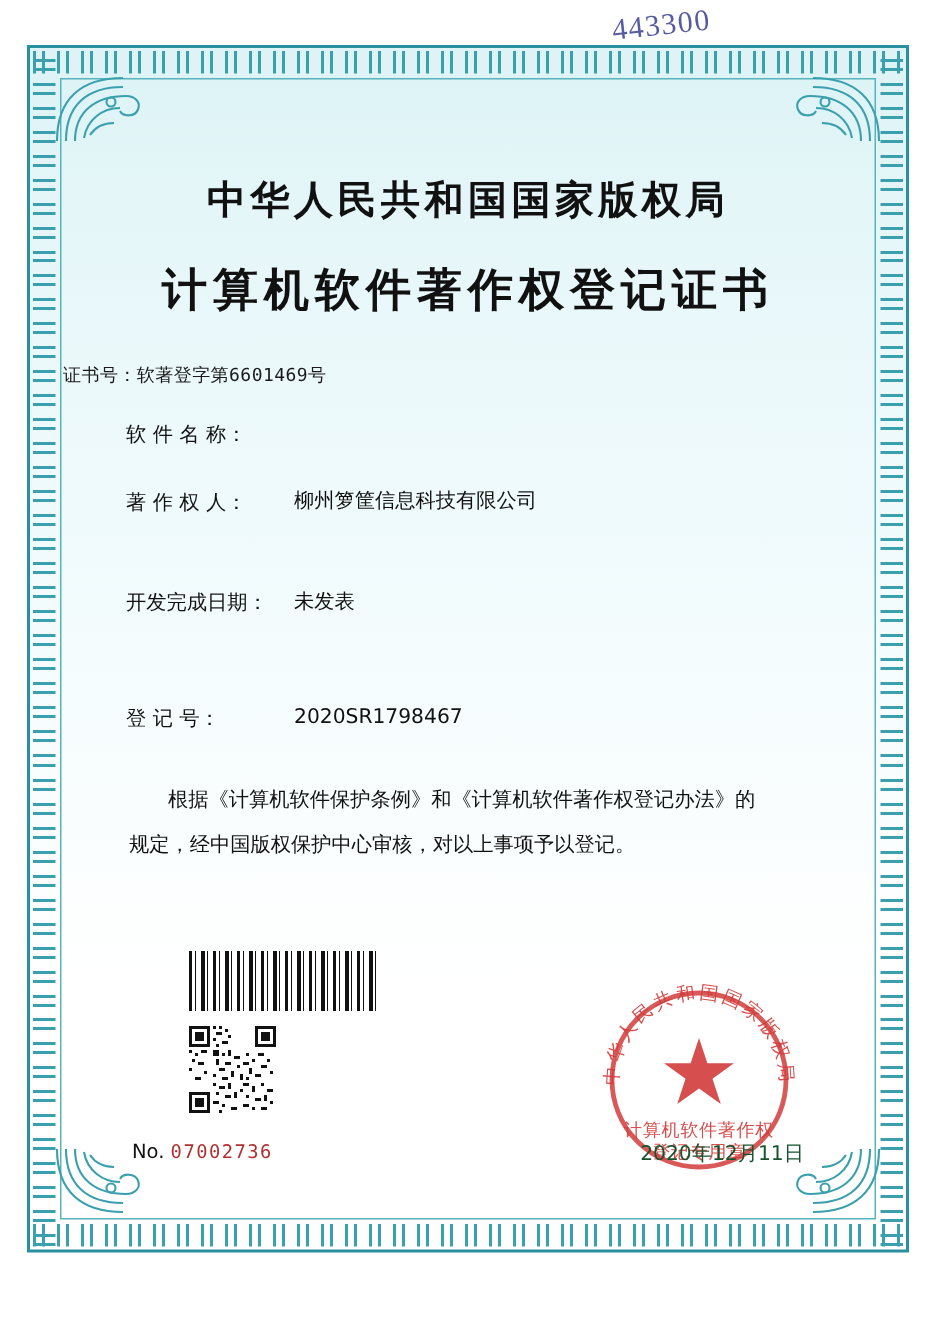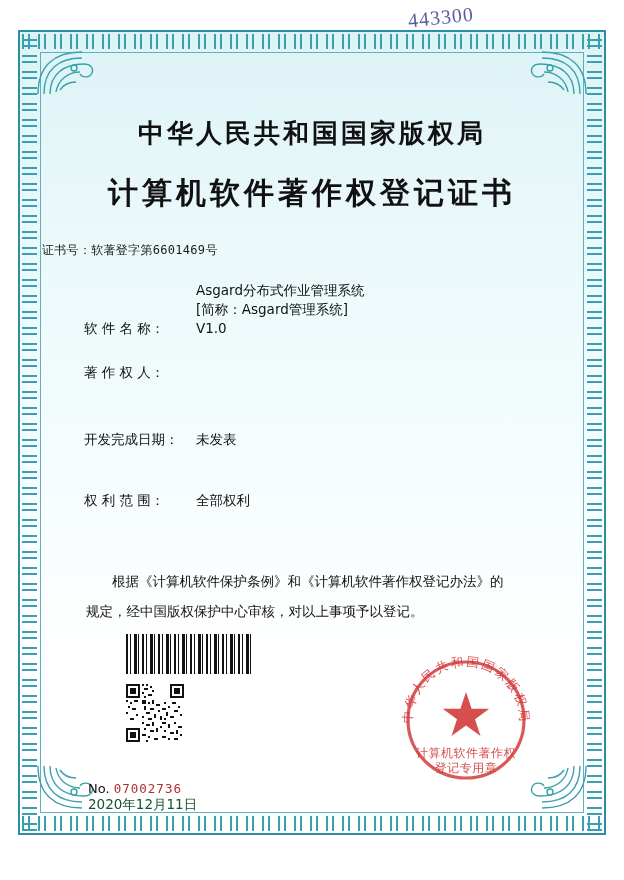--- a/index.html
+++ b/index.html
@@ -193,27 +193,26 @@
     left: 348px;
     top: 590px;
     width: 152px;
     height: 152px;
   }
 
   
   .footer {
     position: absolute;
     left: 0;
-    top: 727px;
+    top: 706px;
     width: 540px;
     display: flex;
     justify-content: space-between;
     padding: 0 46px;
     box-sizing: border-box;
-    flex-direction: column;
   }
   .footer-no {
     font-family: "DejaVu Sans", "Liberation Sans", sans-serif;
     font-size: 13px;
     color: #111;
   }
   .footer-no .num {
     font-family: "DejaVu Sans Mono", "Liberation Mono", monospace;
     color: #b03030;
     letter-spacing: 1px;
@@ -291,53 +290,51 @@
     <div class="title-main">计算机软件著作权登记证书</div>
 
     <div class="cert-no">
       <span>证书号：</span><span>软著登字第6601469号</span>
     </div>
 
     <div class="fields">
 
       <div class="field-row">
         <div class="field-label">软 件 名 称：</div>
-        <div class="field-value">Asgard分布式作业管理系统
-[简称：Asgard管理系统]
-V1.0</div>
       </div>
 
       <div class="gap-md"></div>
 
       <div class="field-row">
         <div class="field-label">著 作 权 人：</div>
+        <div class="field-value">柳州箩筐信息科技有限公司</div>
       </div>
 
       <div class="gap-lg"></div>
 
 
       <div class="gap-md"></div>
 
       <div class="field-row">
         <div class="field-label">开发完成日期：</div>
         <div class="field-value">未发表</div>
       </div>
 
       <div class="gap-md"></div>
 
 
       <div class="gap-md"></div>
 
+
+      <div class="gap-md"></div>
+
       <div class="field-row">
-        <div class="field-label">权 利 范 围：</div>
-        <div class="field-value">全部权利</div>
+        <div class="field-label">登 记 号：</div>
+        <div class="field-value">2020SR1798467</div>
       </div>
-
-      <div class="gap-md"></div>
-
 
     </div>
 
     <div class="para">
       <span class="indent"></span><span>根据《计算机软件保护条例》和《计算机软件著作权登记办法》的</span><br>
       <span>规定，经中国版权保护中心审核，对以上事项予以登记。</span>
     </div>
 
     <div class="barcode"></div>
 

